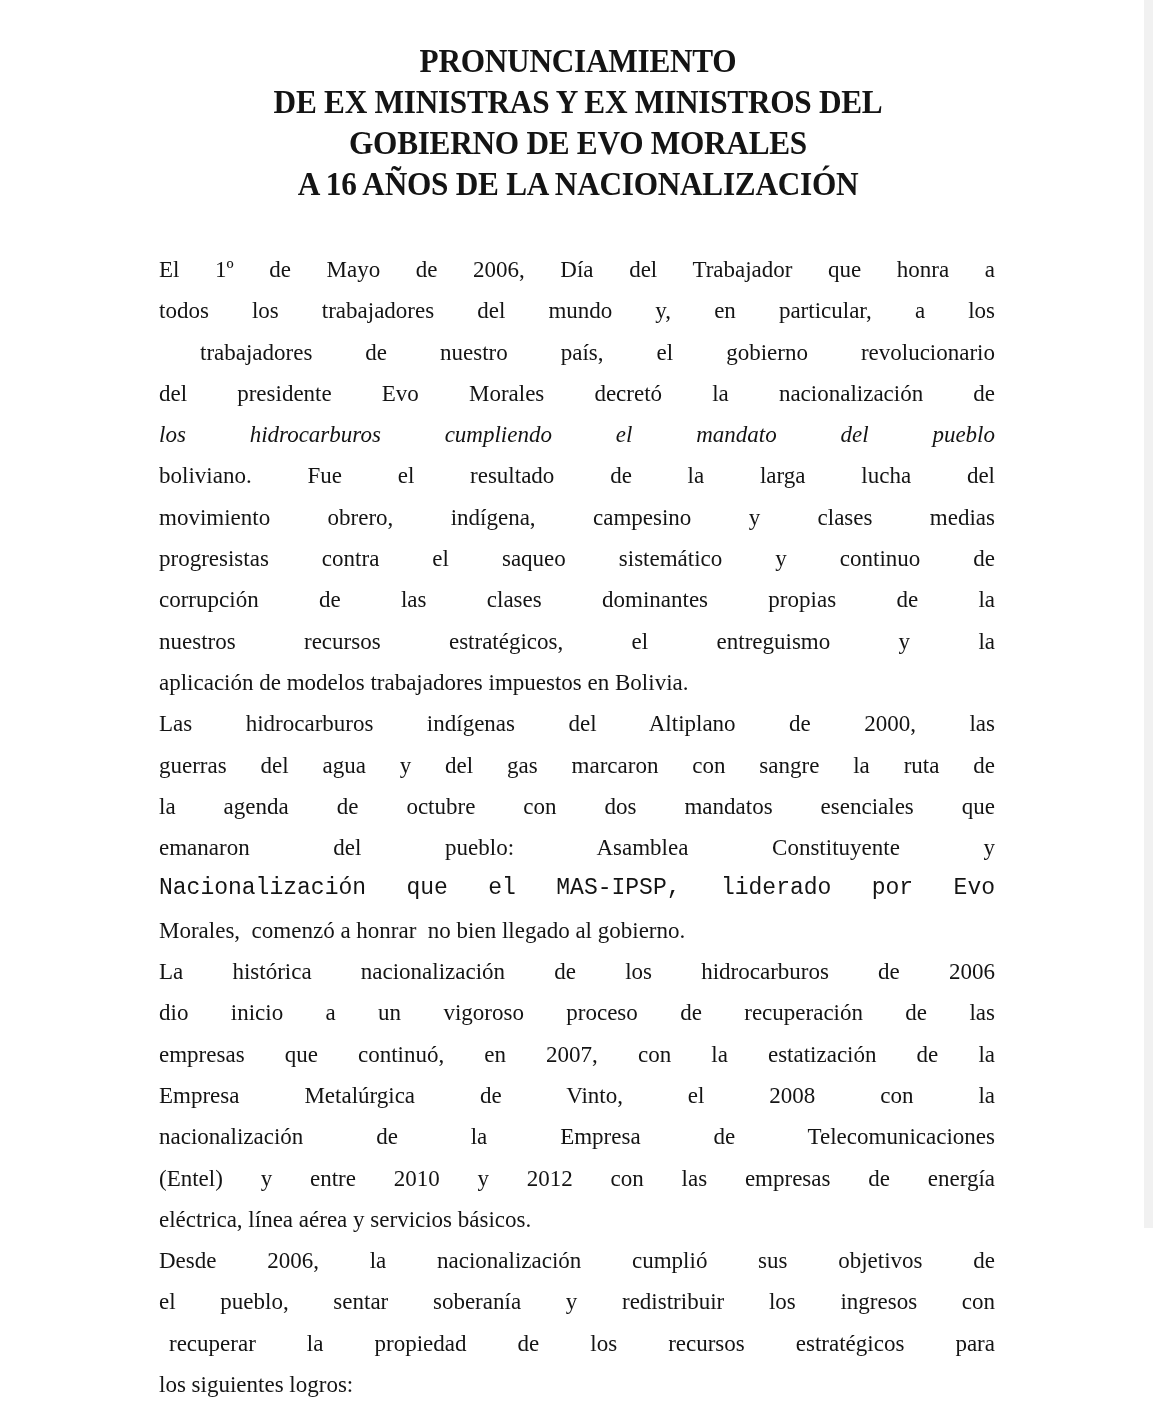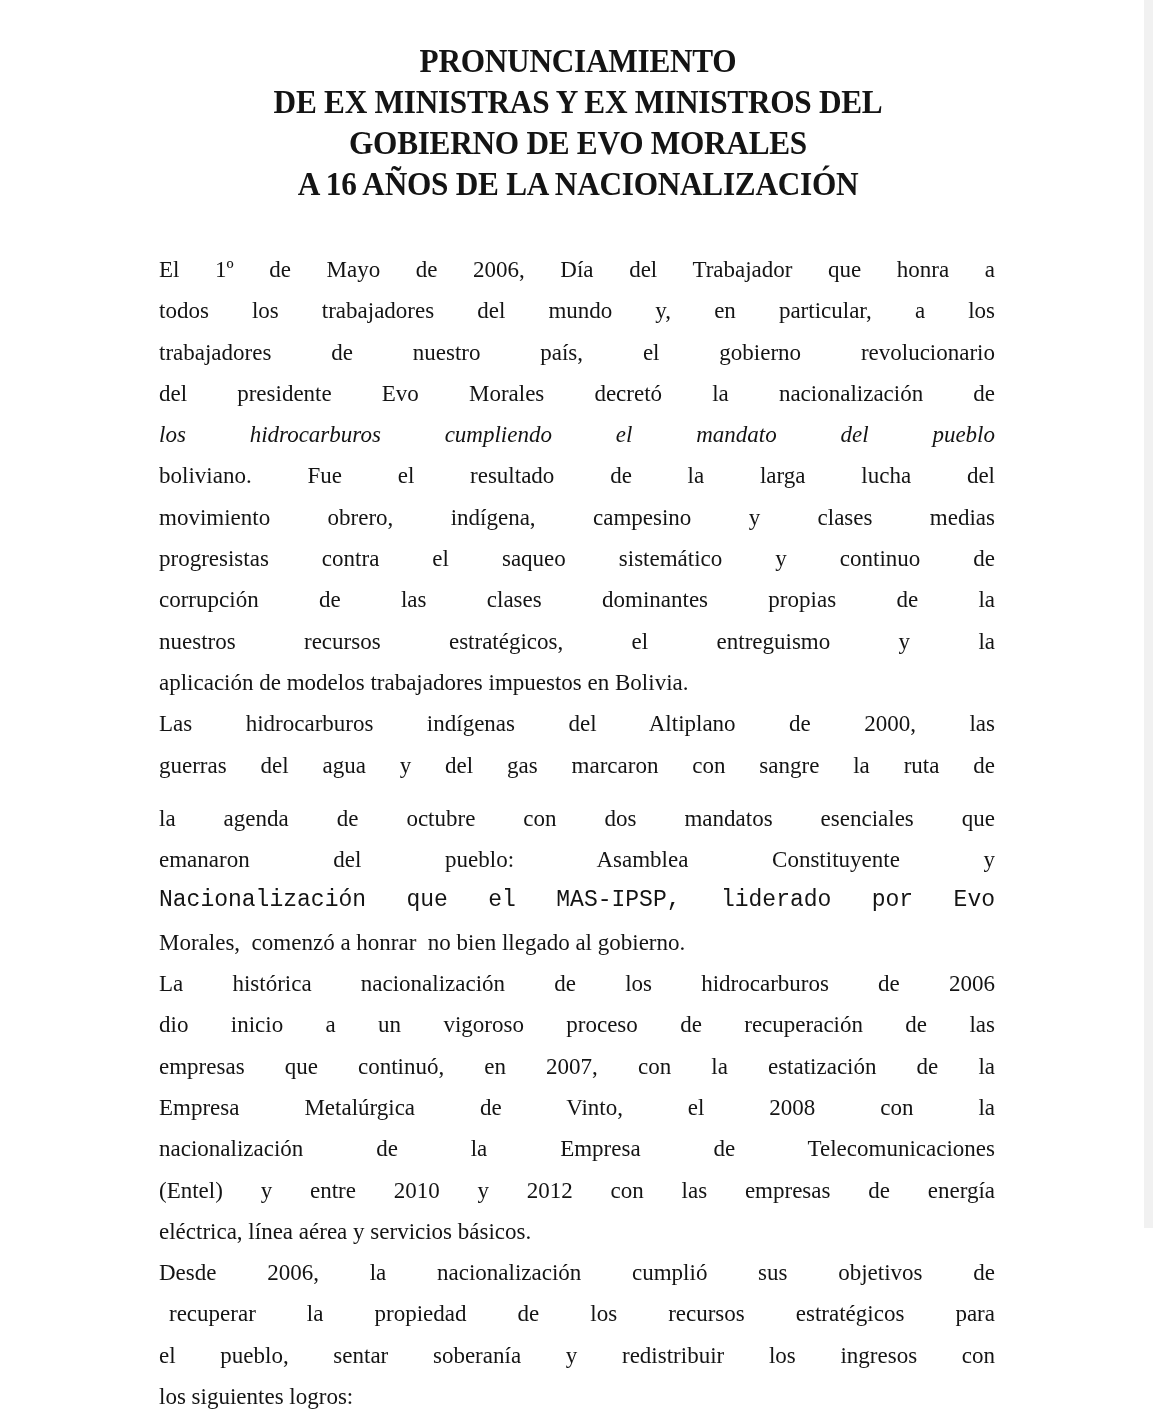--- a/index.html
+++ b/index.html
@@ -74,46 +74,46 @@
   <span class="title-line">PRONUNCIAMIENTO</span>
   <span class="title-line">DE EX MINISTRAS Y EX MINISTROS DEL</span>
   <span class="title-line">GOBIERNO DE EVO MORALES</span>
   <span class="title-line">A 16 AÑOS DE LA NACIONALIZACIÓN</span>
 </div>
 
 <div class="body-text">
   <div class="paragraph">
     <span class="line" style="white-space: normal;">El 1º de Mayo de 2006,  Día del Trabajador que honra a</span>
     <span class="line" style="white-space: normal;">todos los trabajadores del mundo y, en particular, a los</span>
-    <span class="line" style="white-space: normal;">trabajadores de nuestro país, el gobierno revolucionario</span>
+    <span class="line" style="white-space: normal; margin-left: 41px;">trabajadores de nuestro país, el gobierno revolucionario</span>
     <span class="line" style="white-space: normal;">del presidente Evo Morales decretó la nacionalización de</span>
     <span class="line" style="white-space: normal; font-style: italic;">los hidrocarburos cumpliendo el mandato del pueblo</span>
     <span class="line" style="white-space: normal;">boliviano. Fue el resultado de la larga lucha del</span>
     <span class="line" style="white-space: normal;">movimiento obrero, indígena, campesino y clases medias</span>
     <span class="line" style="white-space: normal;">progresistas contra el saqueo sistemático y continuo de</span>
     <span class="line" style="white-space: normal;">corrupción de las clases dominantes propias de la</span>
     <span class="line" style="white-space: normal;">nuestros  recursos estratégicos,  el entreguismo y la</span>
     <span class="line last">aplicación de modelos trabajadores impuestos en Bolivia.</span>
   </div>
   <div class="paragraph">
     <span class="line" style="white-space: normal;">Las hidrocarburos indígenas del Altiplano de 2000, las</span>
     <span class="line" style="white-space: normal;">guerras del agua y del gas  marcaron  con sangre la ruta de</span>
-    <span class="line" style="white-space: normal; margin-top: 12px;">la agenda de octubre con dos mandatos esenciales que</span>
+    <span class="line" style="white-space: normal;">la agenda de octubre con dos mandatos esenciales que</span>
     <span class="line" style="white-space: normal;">emanaron del  pueblo: Asamblea Constituyente y</span>
     <span class="line" style="white-space: normal; font-family: Liberation Mono, monospace;">Nacionalización que el MAS-IPSP, liderado por Evo</span>
     <span class="line last">Morales,  comenzó a honrar  no bien llegado al gobierno.</span>
   </div>
   <div class="paragraph">
     <span class="line" style="white-space: normal;">La histórica nacionalización de los hidrocarburos de 2006</span>
     <span class="line" style="white-space: normal;">dio inicio a un  vigoroso proceso de recuperación de las</span>
     <span class="line" style="white-space: normal;">empresas que continuó, en 2007, con la estatización de la</span>
     <span class="line" style="white-space: normal;">Empresa Metalúrgica de Vinto, el 2008 con la</span>
     <span class="line" style="white-space: normal;">nacionalización de la Empresa de Telecomunicaciones</span>
     <span class="line" style="white-space: normal;">(Entel) y entre 2010 y 2012 con las empresas de energía</span>
     <span class="line last">eléctrica, línea aérea y servicios básicos.</span>
   </div>
   <div class="paragraph">
     <span class="line" style="white-space: normal;">Desde 2006, la nacionalización cumplió sus objetivos de</span>
+    <span class="line" style="white-space: normal;">el pueblo, sentar soberanía y redistribuir  los ingresos con</span>
     <span class="line indent" style="white-space: normal;">recuperar  la propiedad  de los recursos estratégicos para</span>
-    <span class="line" style="white-space: normal;">el pueblo, sentar soberanía y redistribuir  los ingresos con</span>
     <span class="line last">los siguientes logros:</span>
   </div>
 </div>
 
 </body></html>

